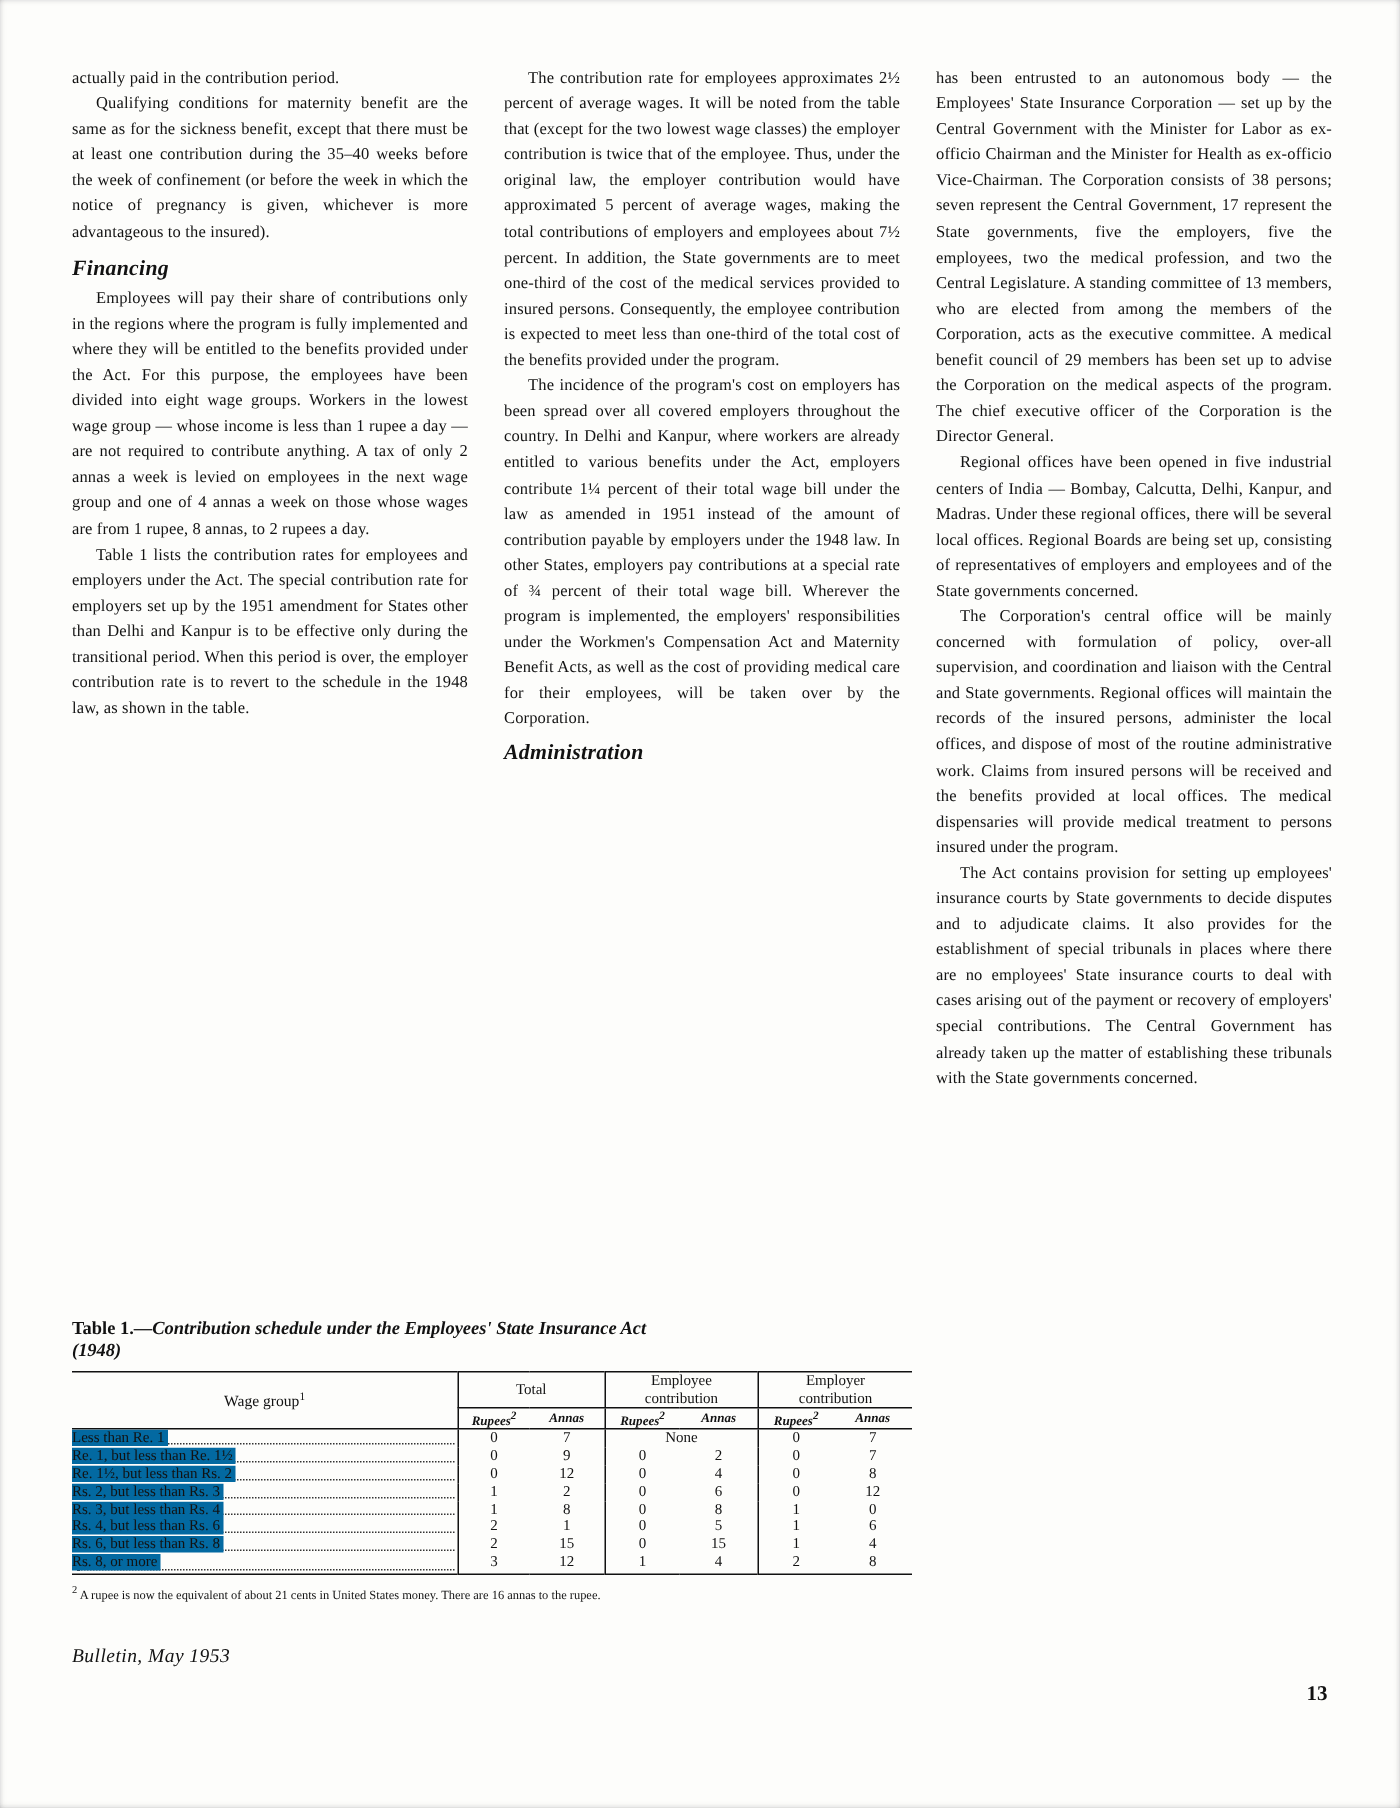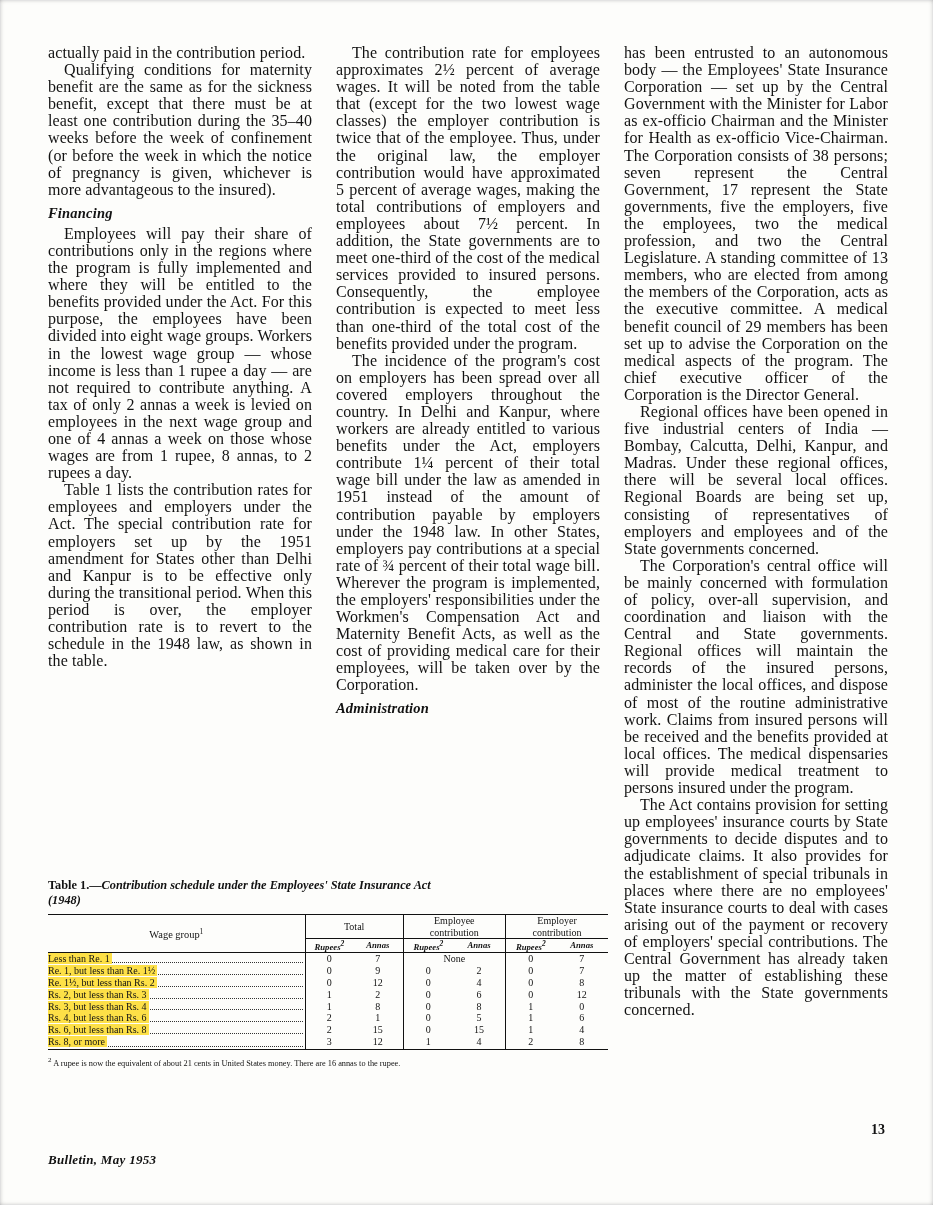--- a/index.html
+++ b/index.html
@@ -37,21 +37,21 @@
   .columns {
     display:flex;
     gap:24px;
     align-items:flex-start;
   }
   .col { width:264px; }
   .col p {
     margin:0;
     text-align:justify;
     text-justify:inter-word;
-    font-size:16px;
+    font-size:11px;
     line-height:17.1px;
     text-indent:16px;
     hyphens:none;
     letter-spacing:.1px;
   }
   .col p.noindent { text-indent:0; }
   .col h3 {
     margin:7px 0 3px 0;
     font-size:14.5px;
     font-style:italic;
@@ -113,21 +113,21 @@
     padding:0;
     vertical-align:baseline;
   }
   td.wglabel {
     text-align:left;
     white-space:nowrap;
     padding-left:3px;
     position:relative;
     overflow:hidden;
   }
-  td.wglabel .lbl { background:#fde047; padding-right:2px; position:relative; z-index:2;}
+  td.wglabel .lbl { background:#0369a1; padding-right:2px; position:relative; z-index:2;}
   td.wglabel .dots {
     position:absolute;
     left:3px; right:2px; bottom:2px;
     border-bottom:1px dotted #333;
     z-index:1;
   }
   td.num { text-align:center; }
   td.none { text-align:center; }
   tbody tr:last-child td { padding-bottom:1px; }
   .rule-bot td { border-top:1.4px solid #111; height:1px; padding:0; }
@@ -136,24 +136,24 @@
     margin-top:4px;
     font-size:8.3px;
     line-height:10.6px;
   }
   .footnotes div { white-space:nowrap; }
   .footnotes sup { font-size:7px; }
 
   .pagefoot {
     position:absolute;
     left:48px;
-    top:1152px;
+    top:1096px;
     font-size:13px;
     font-style:italic;
-    font-weight:bold;
+    font-weight:normal;
     letter-spacing:.3px;
   }
   .pagenum {
     position:absolute;
     right:48px;
     top:1122px;
     font-size:14px;
     font-weight:bold;
   }
   sup.fn { font-size:7.5px; vertical-align:super; }

